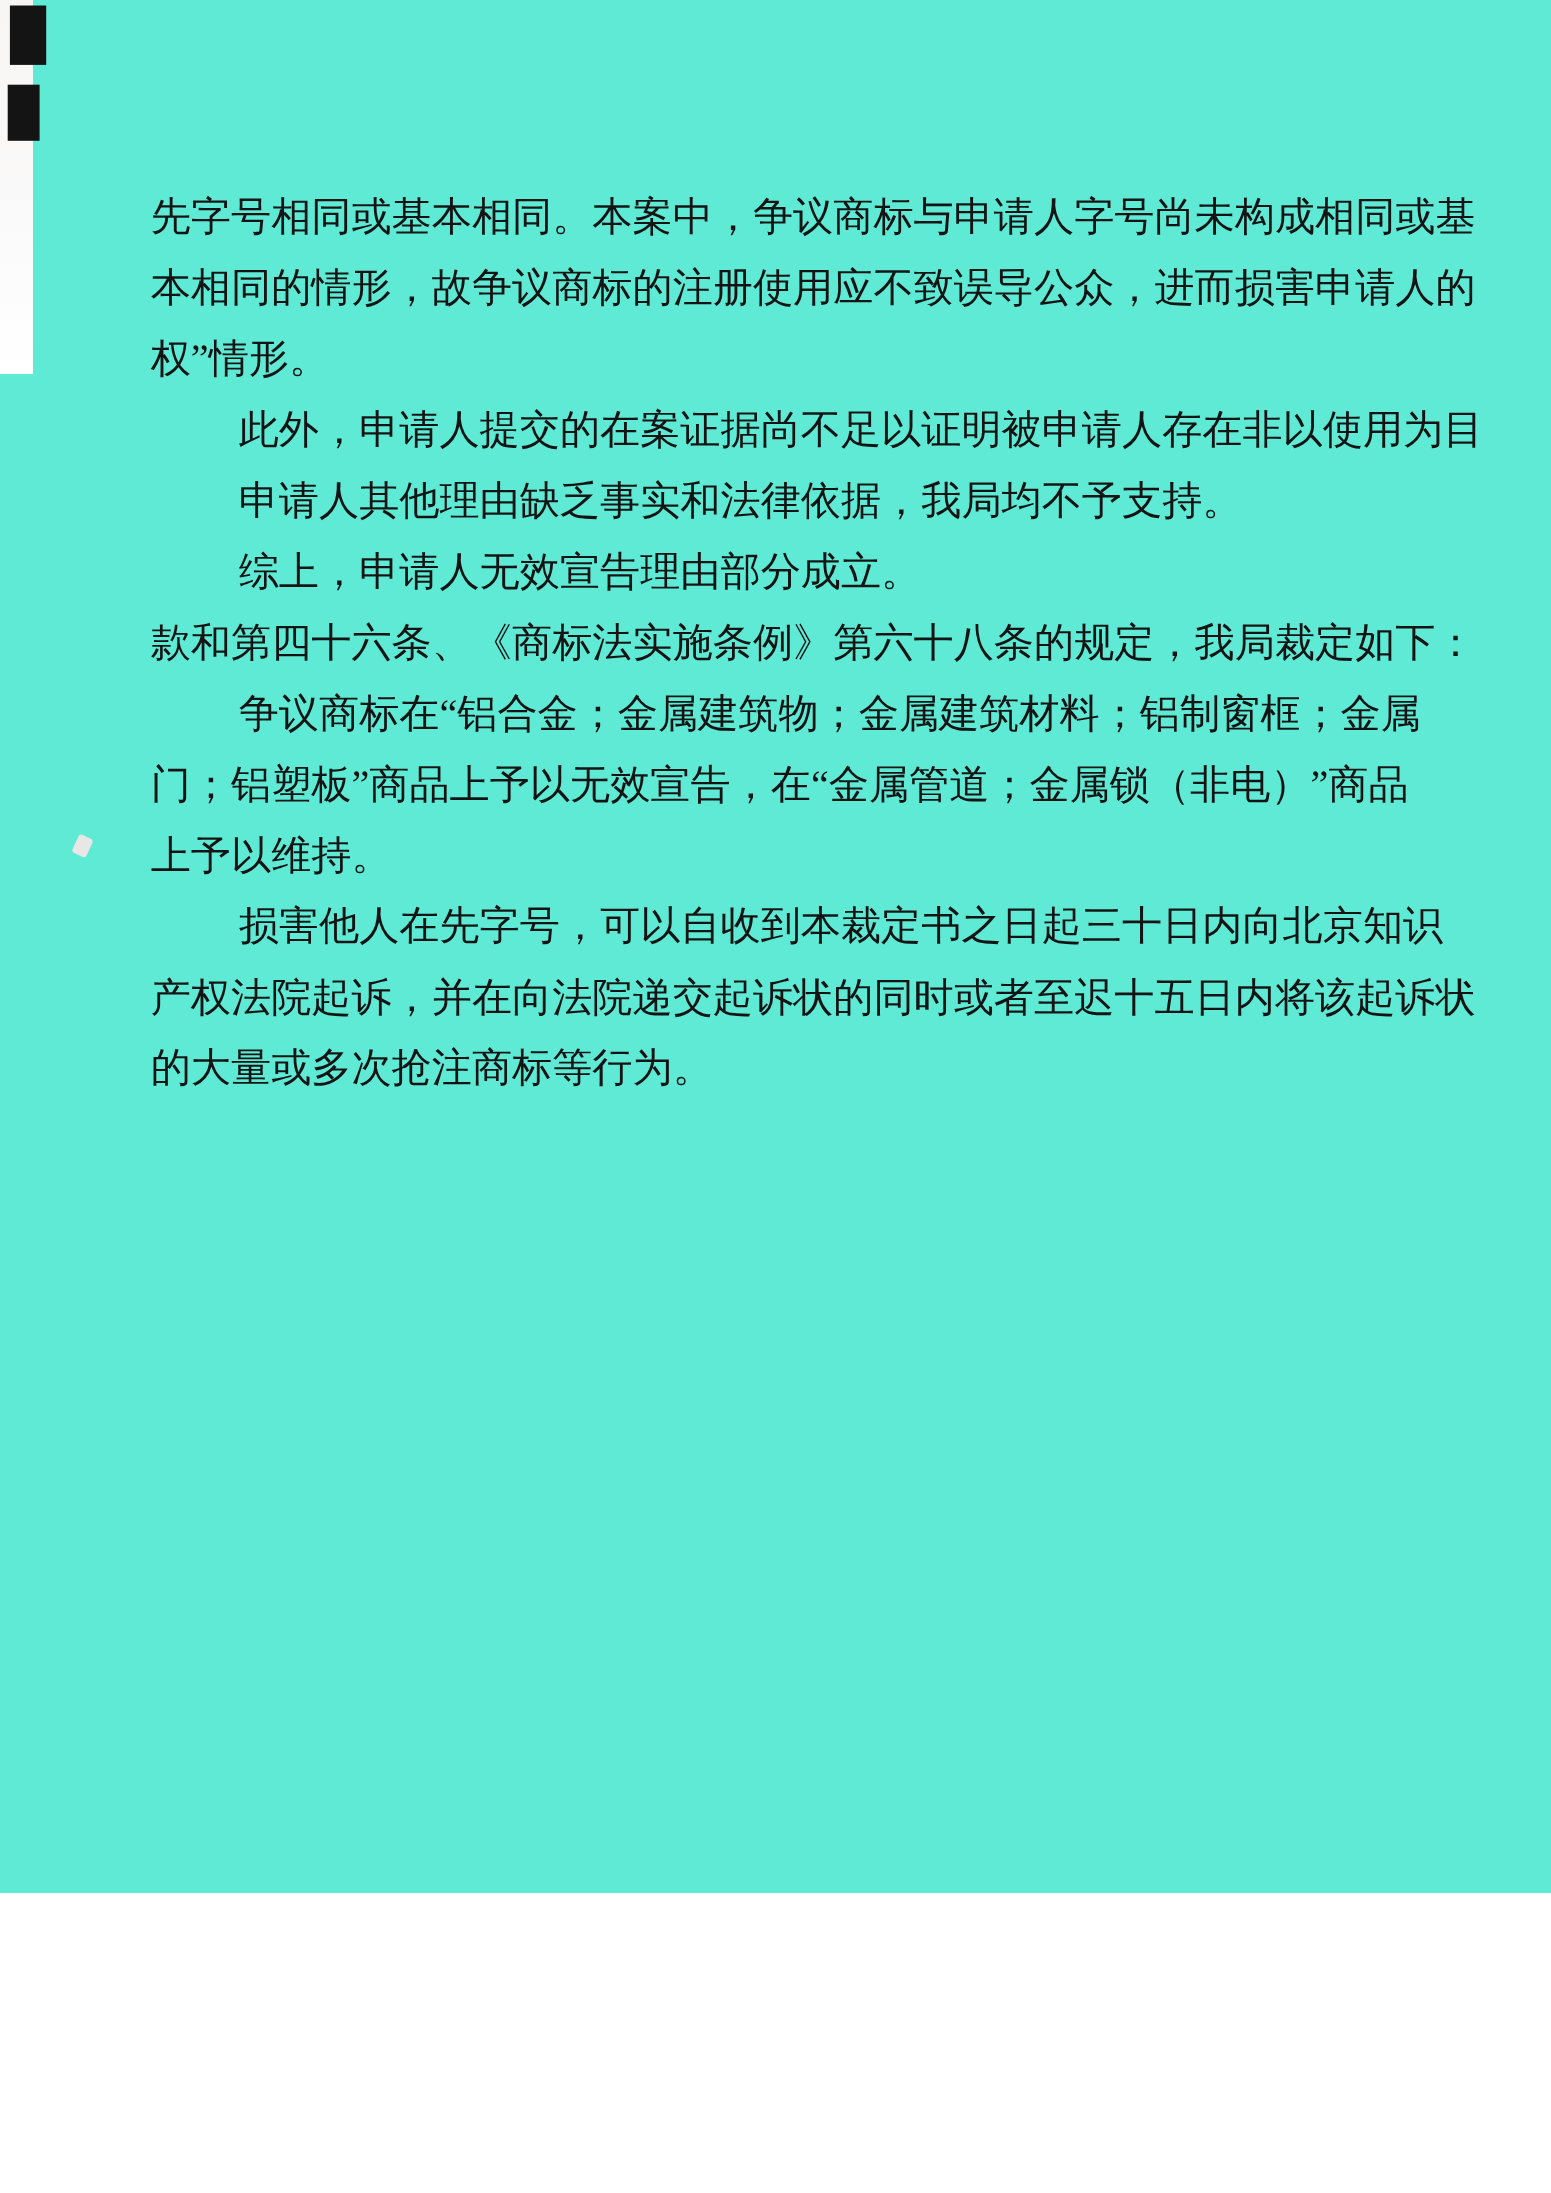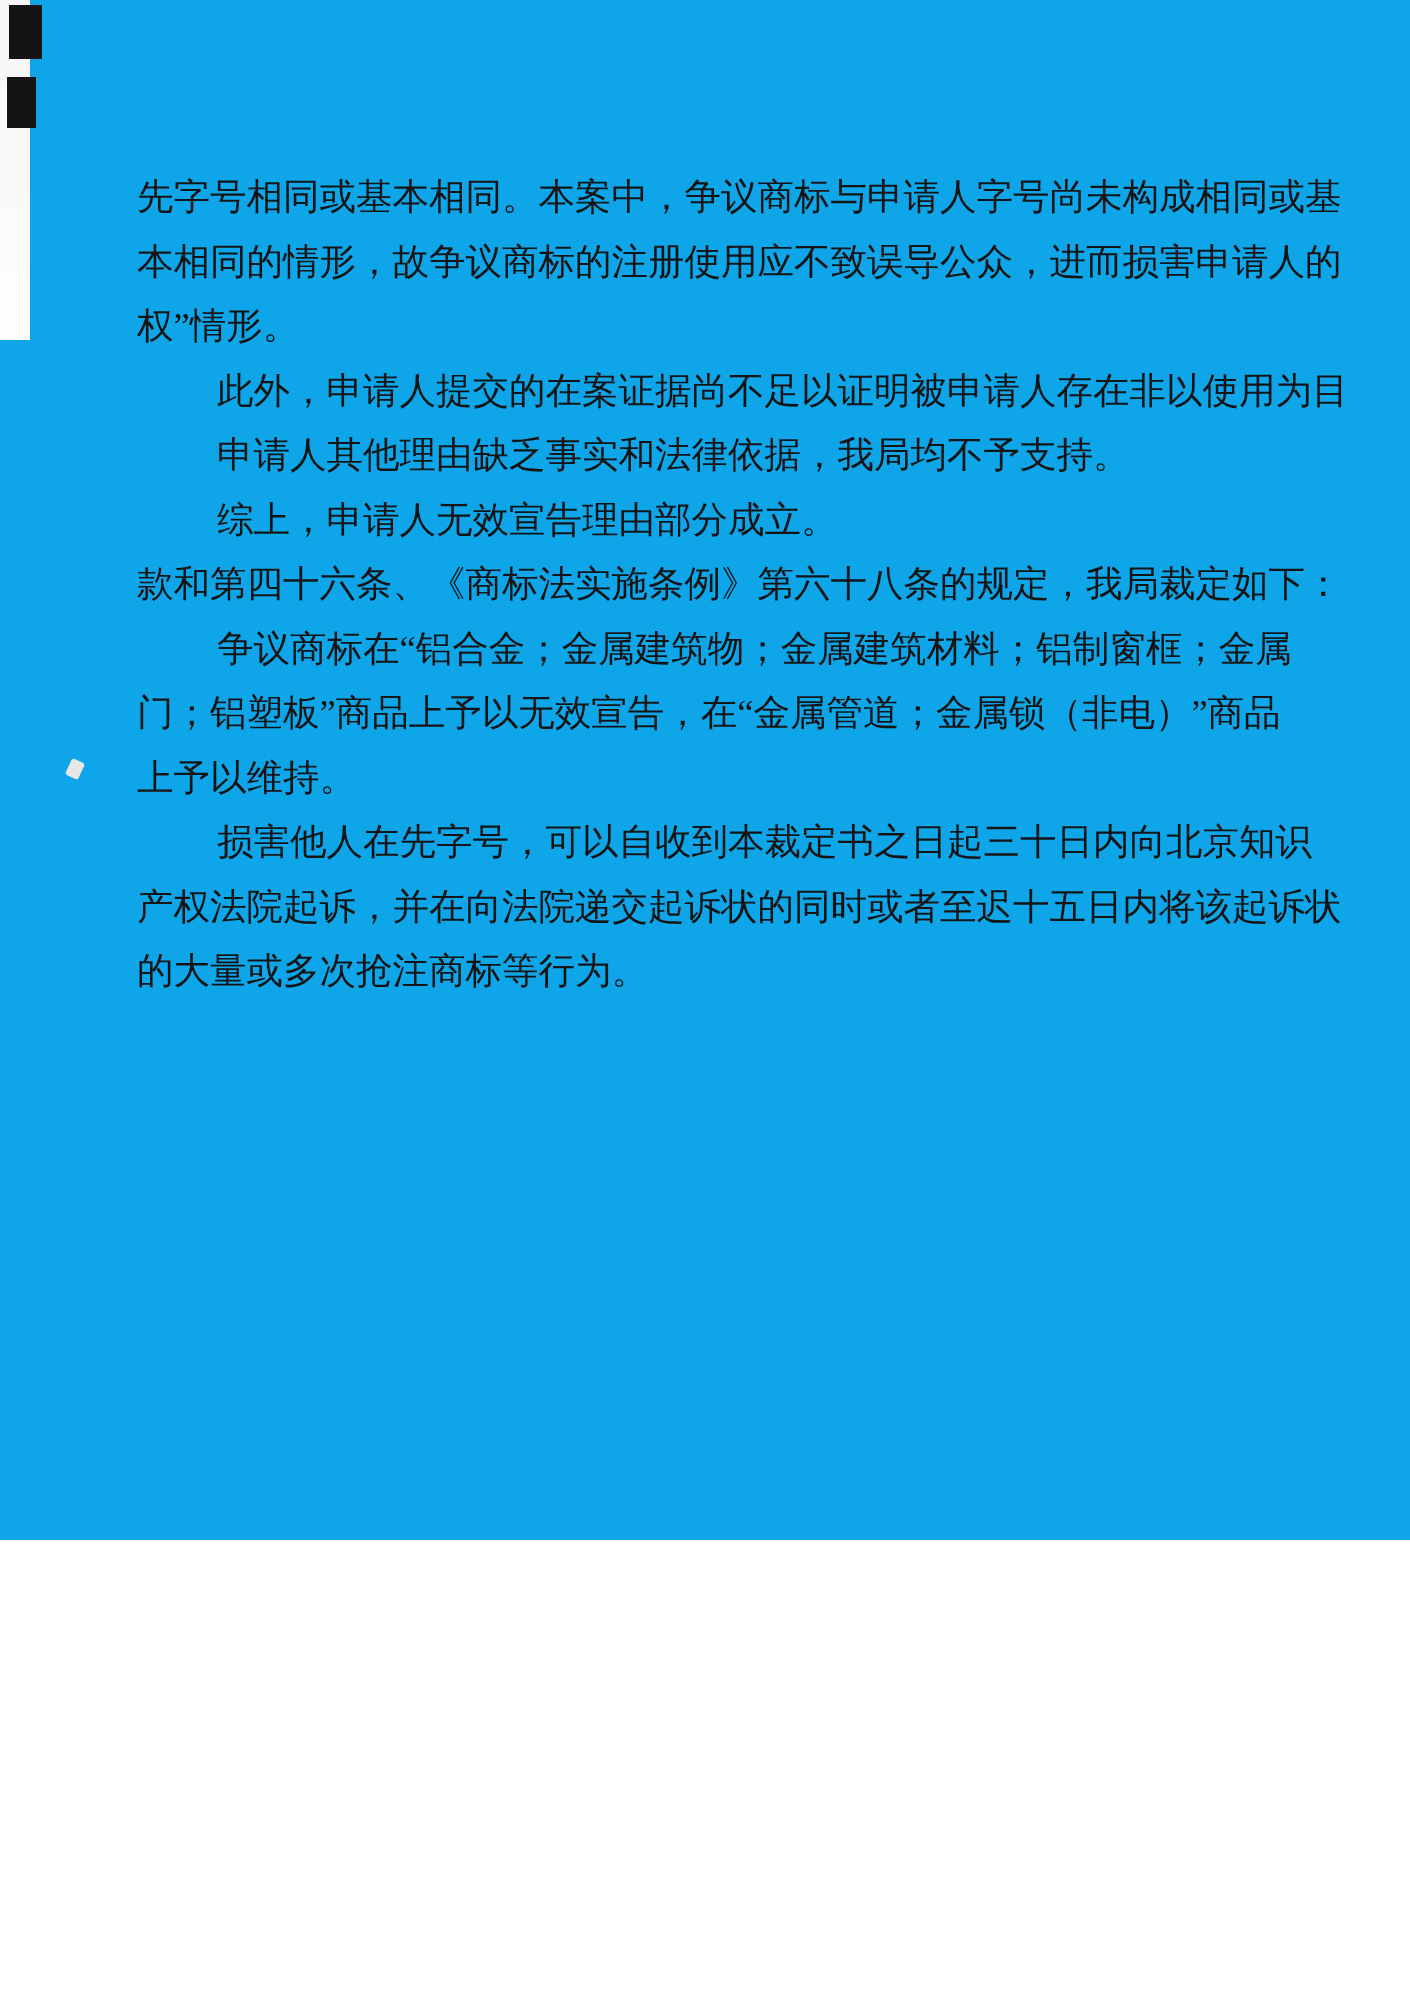--- a/index.html
+++ b/index.html
@@ -3,22 +3,22 @@
 <meta charset="utf-8">
 <style>
   html, body {
     margin: 0;
     padding: 0;
     background: #ffffff;
   }
   .page {
     position: relative;
     width: 1410px;
-    height: 1540px;
-    background: #0ea5e9;
+    height: 1721px;
+    background: #5eead4;
     overflow: hidden;
     font-family: "Liberation Serif", "DejaVu Serif", serif;
   }
   
   .edge-shade {
     position: absolute;
     left: 0;
     top: 0;
     width: 30px;
     height: 340px;

